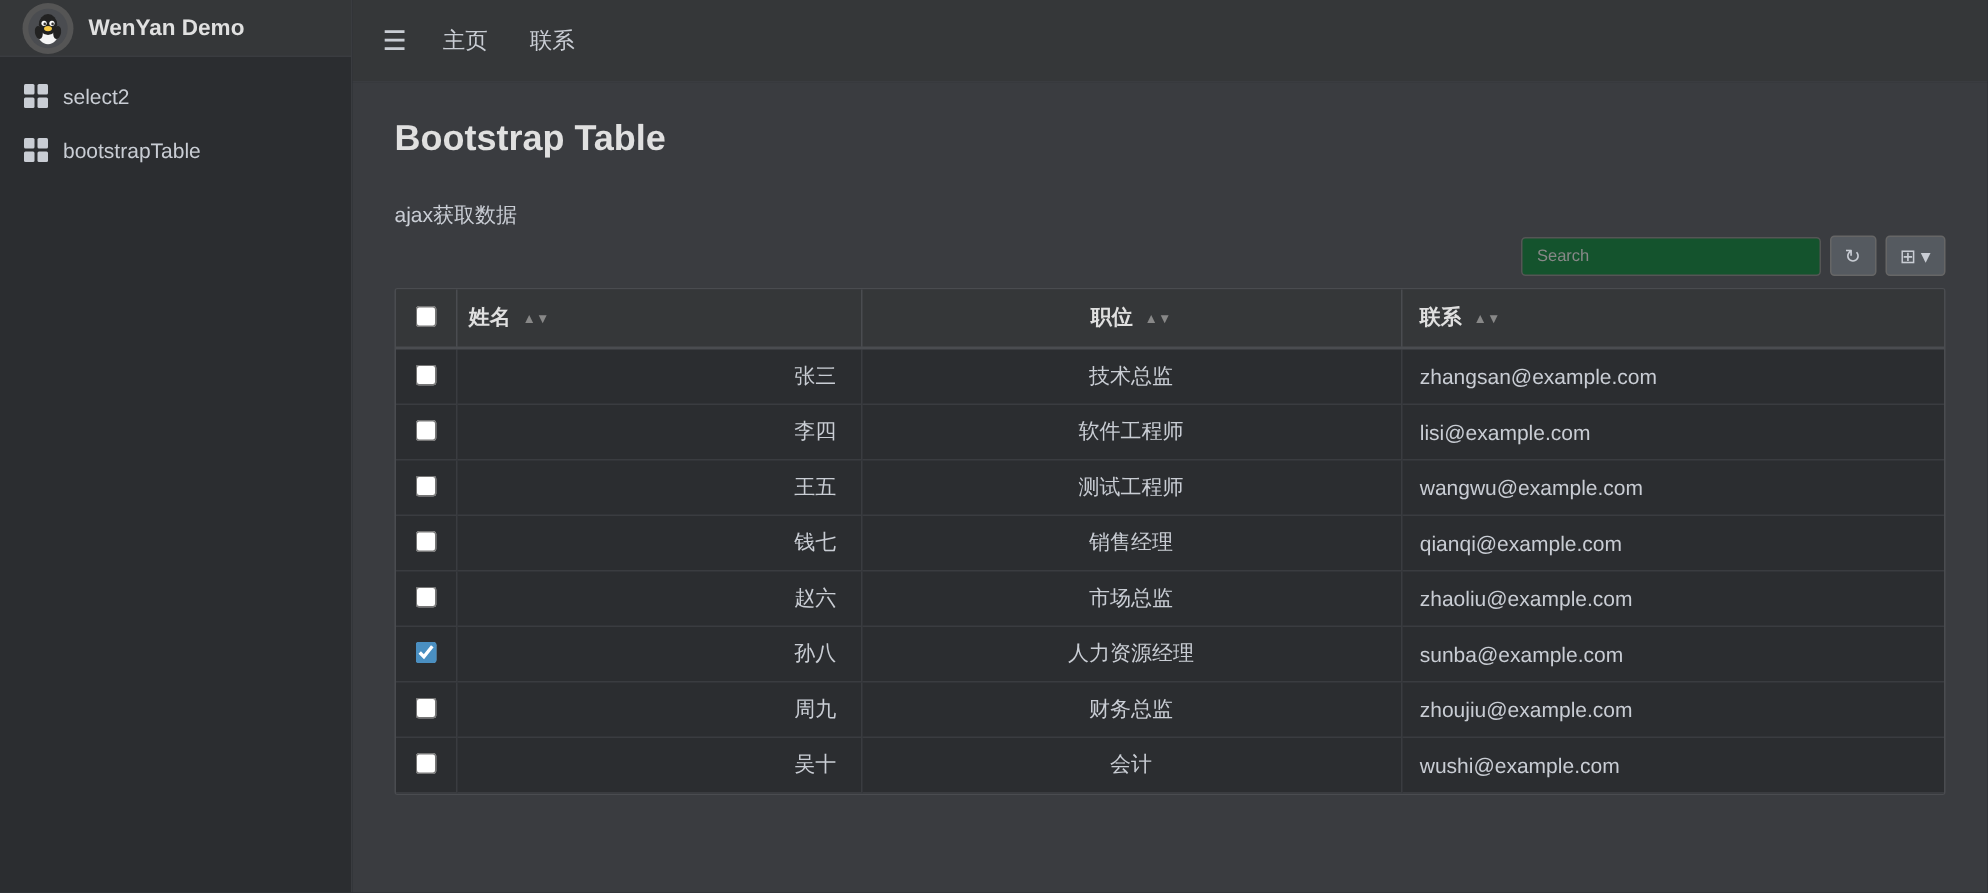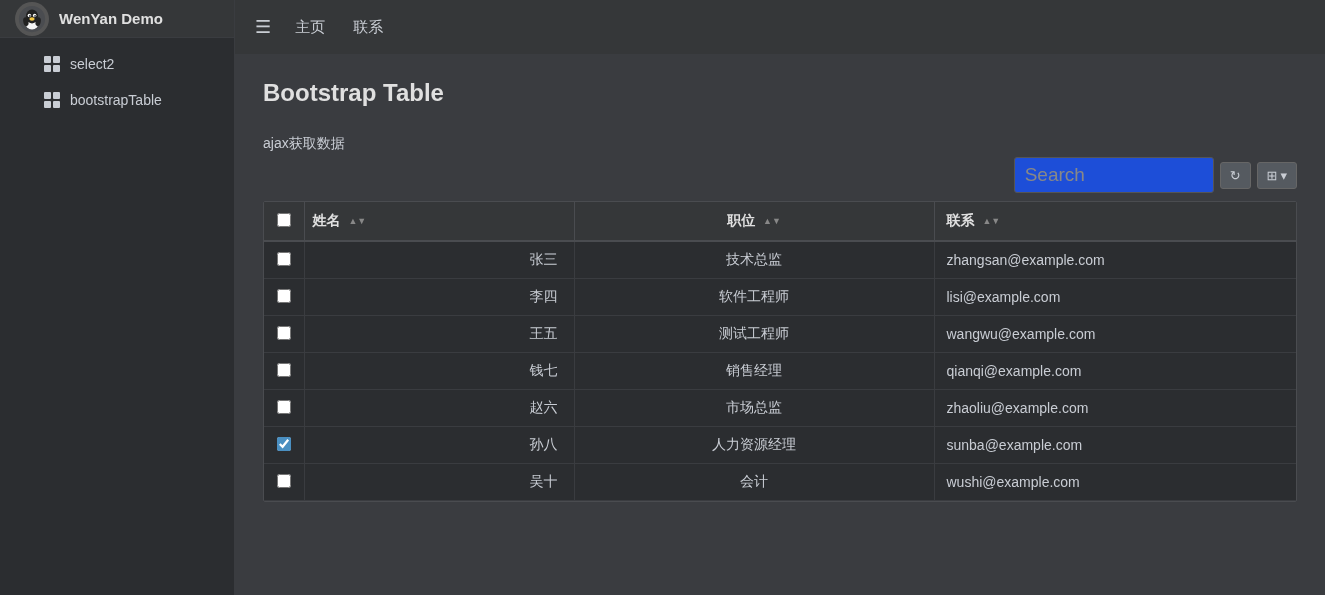--- a/index.html
+++ b/index.html
@@ -40,21 +40,20 @@
     }
     .sidebar-nav { padding: 8px 0; }
     .sidebar-item {
       display: flex;
       align-items: flex-end;
       padding: 10px 16px;
       cursor: pointer;
       color: #c9cdd4;
       font-size: 14px;
       gap: 10px;
-      margin-left: 28px;
     }
     .sidebar-item .grid-icon {
       display: grid;
       grid-template-columns: 1fr 1fr;
       gap: 2px;
       width: 16px;
       height: 16px;
     }
     .sidebar-item .grid-icon span {
       background: #c9cdd4;
@@ -117,26 +116,26 @@
 
     
     .table-toolbar {
       display: flex;
       justify-content: flex-end;
       align-items: center;
       margin-bottom: 8px;
       gap: 6px;
     }
     .search-input {
-      background: #1d4ed8;
+      background: #14532d;
       border: 1px solid #555;
       border-radius: 3px;
       color: #c9cdd4;
       padding: 6px 10px;
-      font-size: 19px;
+      font-size: 11px;
       width: 200px;
       outline: none;
     }
     .search-input::placeholder { color: #888; }
     .toolbar-btn {
       background: #555a60;
       border: 1px solid #666;
       border-radius: 3px;
       color: #c9cdd4;
       padding: 5px 9px;
@@ -328,20 +327,26 @@
               <td class="contact-cell">zhaoliu@example.com</td>
             </tr>
             <tr>
               <td style="text-align: center;"><input type="checkbox" checked="" style=""></td>
               <td class="name-cell">孙八</td>
               <td>人力资源经理</td>
               <td class="contact-cell">sunba@example.com</td>
             </tr>
             <tr>
               <td style="text-align: center;"><input type="checkbox" style=""></td>
+              <td class="name-cell">周九</td>
+              <td>财务总监</td>
+              <td class="contact-cell">zhoujiu@example.com</td>
+            </tr>
+            <tr>
+              <td style="text-align: center;"><input type="checkbox" style=""></td>
               <td class="name-cell">吴十</td>
               <td>会计</td>
               <td class="contact-cell">wushi@example.com</td>
             </tr>
           </tbody>
       </table>
     </div>
   </div>
 </div>
 

